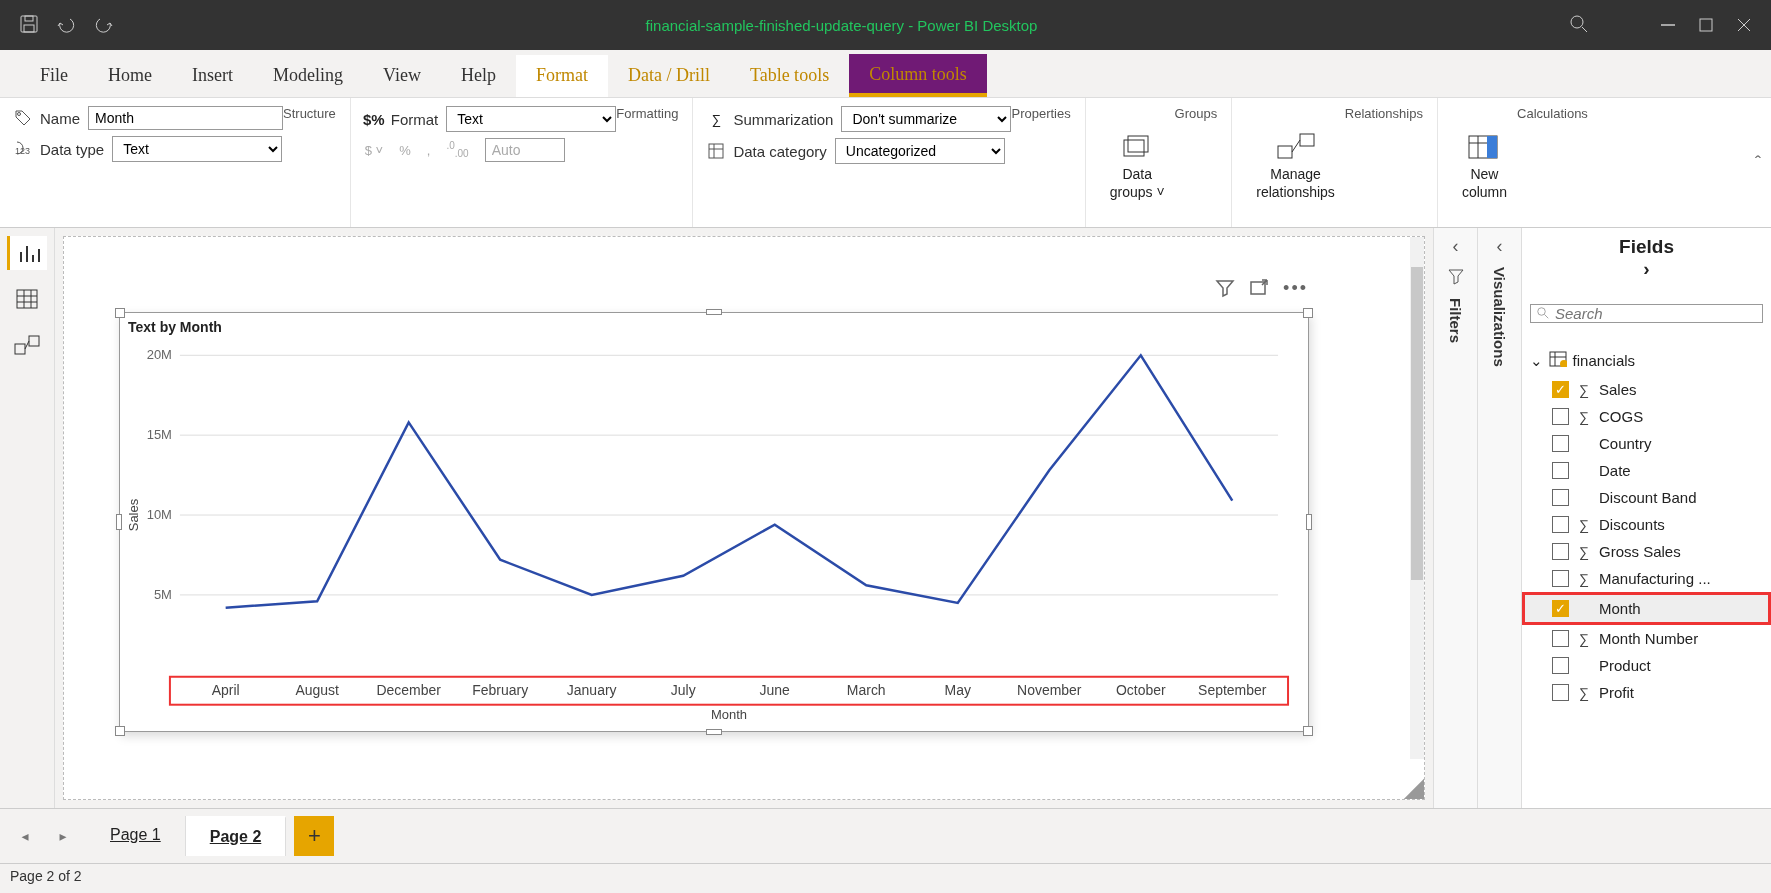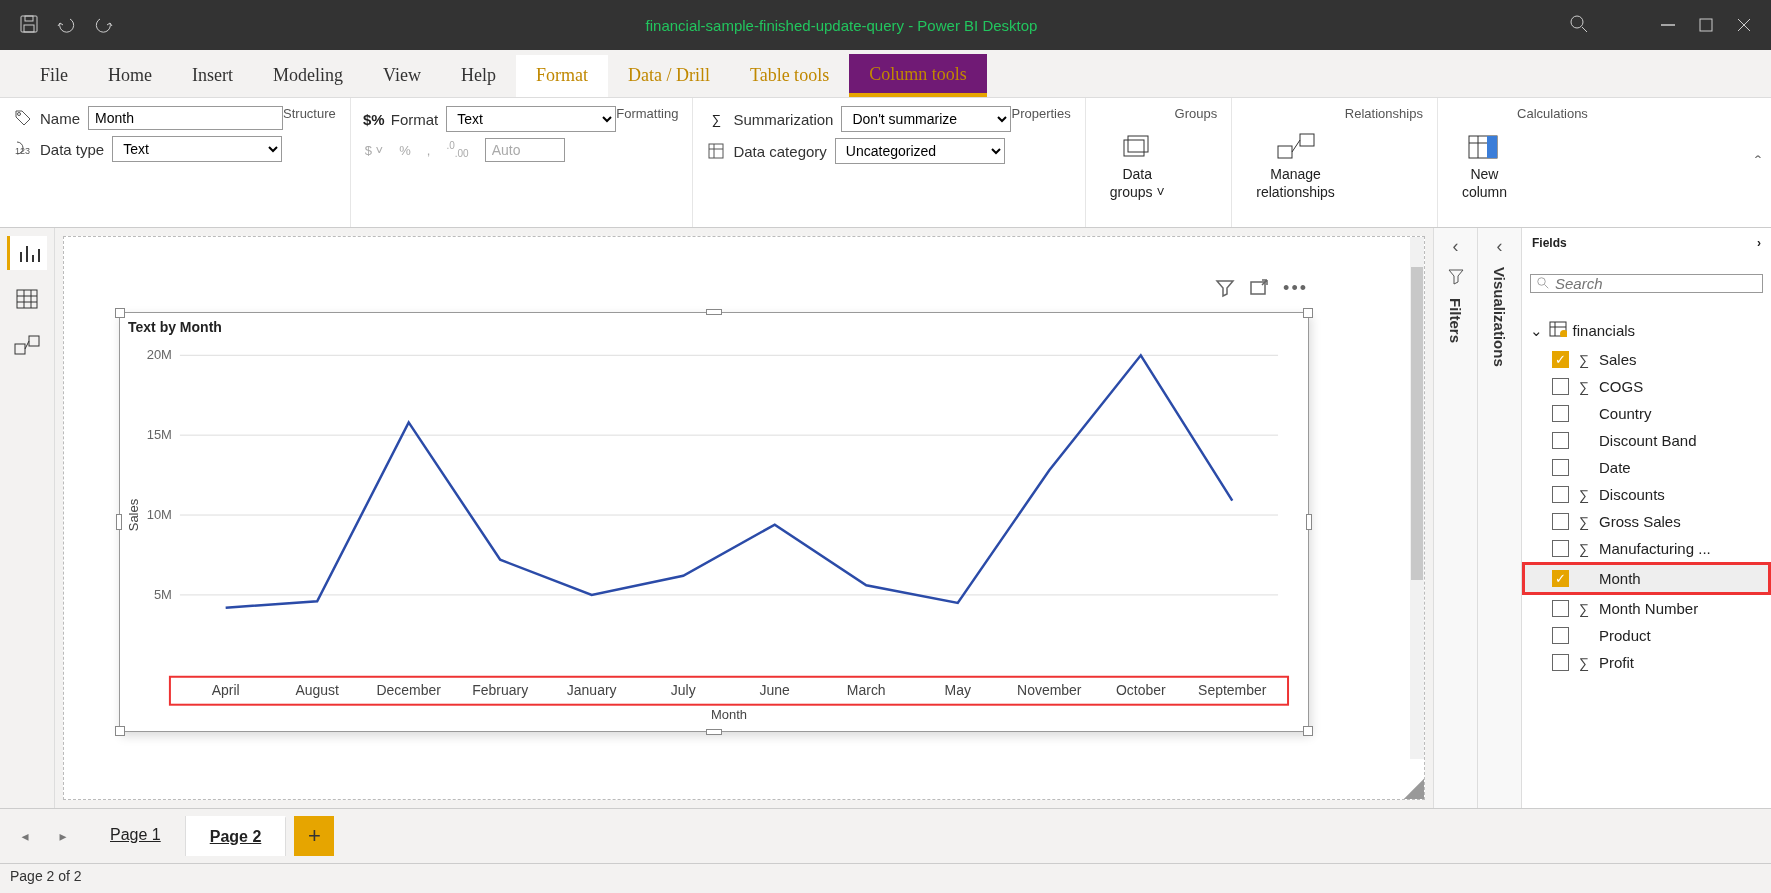--- a/index.html
+++ b/index.html
@@ -38,21 +38,21 @@
 .chart-title { font-size: 14px; font-weight: 600; padding: 6px 8px; }
 
 .chart-svg { width: 100%; height: calc(100% - 30px); }
 
 .sidepanels { display: flex; }
 .collapsed-panel { width: 44px; border-left: 1px solid #ddd; background: #f8f8f8; display: flex; flex-direction: column; align-items: center; padding-top: 8px; gap: 10px;}
 .collapsed-panel .vlabel { writing-mode: vertical-rl; font-size: 15px; font-weight: 600; color: #333; }
 .collapsed-panel .chev { font-size: 18px; color: #555; }
 
 .fields-panel { width: 250px; border-left: 1px solid #ddd; background: #fff; display: flex; flex-direction: column; }
-.fields-header { display: flex; align-items: center; justify-content: space-between; padding: 8px 10px; font-weight: 600; font-size: 12px;}
+.fields-header { display: flex; align-items: center; justify-content: space-between; padding: 8px 10px; font-weight: 600; font-size: 19px; flex-direction: column;}
 .search-box { margin: 16px 8px; border: 1px solid #999; display: flex; align-items: flex-start; padding: 0 6px; gap: 6px; }
 .search-box input { border: none; outline: none; flex: 1; font-size: 15px; font-style: italic; color: #888; background: transparent; }
 .fields-list { overflow-y: auto; flex: 1; margin-top: 6px;}
 .table-name { display: flex; align-items: center; gap: 6px; padding: 6px 8px; font-size: 15px; }
 .field-row { display: flex; align-items: center; gap: 8px; padding: 5px 6px 5px 30px; font-size: 15px; }
 .field-row .cbx { width: 17px; height: 17px; border: 1px solid #666; display: inline-flex; align-items: center; justify-content: center; font-size: 13px;}
 .field-row .cbx.checked { background: #e6a500; border-color: #e6a500; color: #fff;}
 .field-row.highlighted { border: 3px solid #e33; padding-left: 27px;}
 .field-row .sigma { color: #444; font-size: 14px; width: 14px; text-align:center; }
 .field-row .sigma.none { visibility: hidden; }
@@ -377,26 +377,26 @@
             <span>COGS</span>
           </div>
           <div class="field-row">
             <span class="cbx"></span>
             <span class="sigma none">∑</span>
             <span>Country</span>
           </div>
           <div class="field-row">
             <span class="cbx"></span>
             <span class="sigma none">∑</span>
+            <span>Date</span>
+          </div>
+          <div class="field-row">
+            <span class="cbx"></span>
+            <span class="sigma none">∑</span>
             <span>Discount Band</span>
-          </div>
-          <div class="field-row">
-            <span class="cbx"></span>
-            <span class="sigma none">∑</span>
-            <span>Date</span>
           </div>
           <div class="field-row">
             <span class="cbx"></span>
             <span class="sigma">∑</span>
             <span>Discounts</span>
           </div>
           <div class="field-row">
             <span class="cbx"></span>
             <span class="sigma">∑</span>
             <span>Gross Sales</span>

